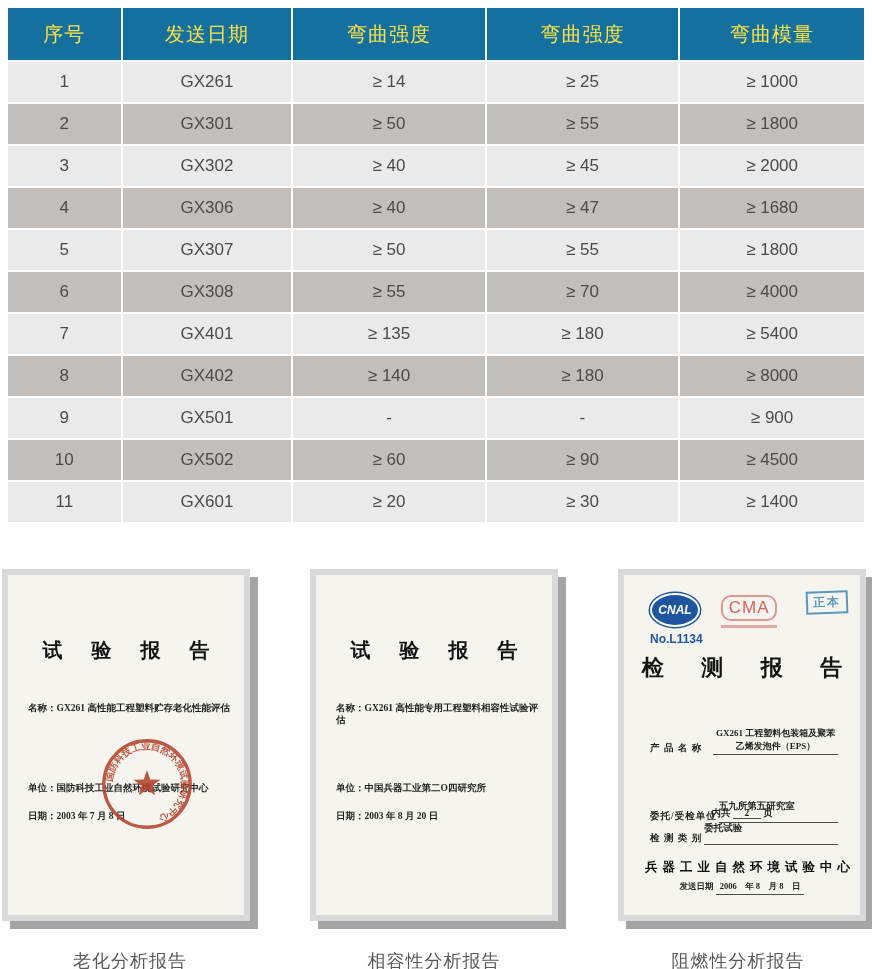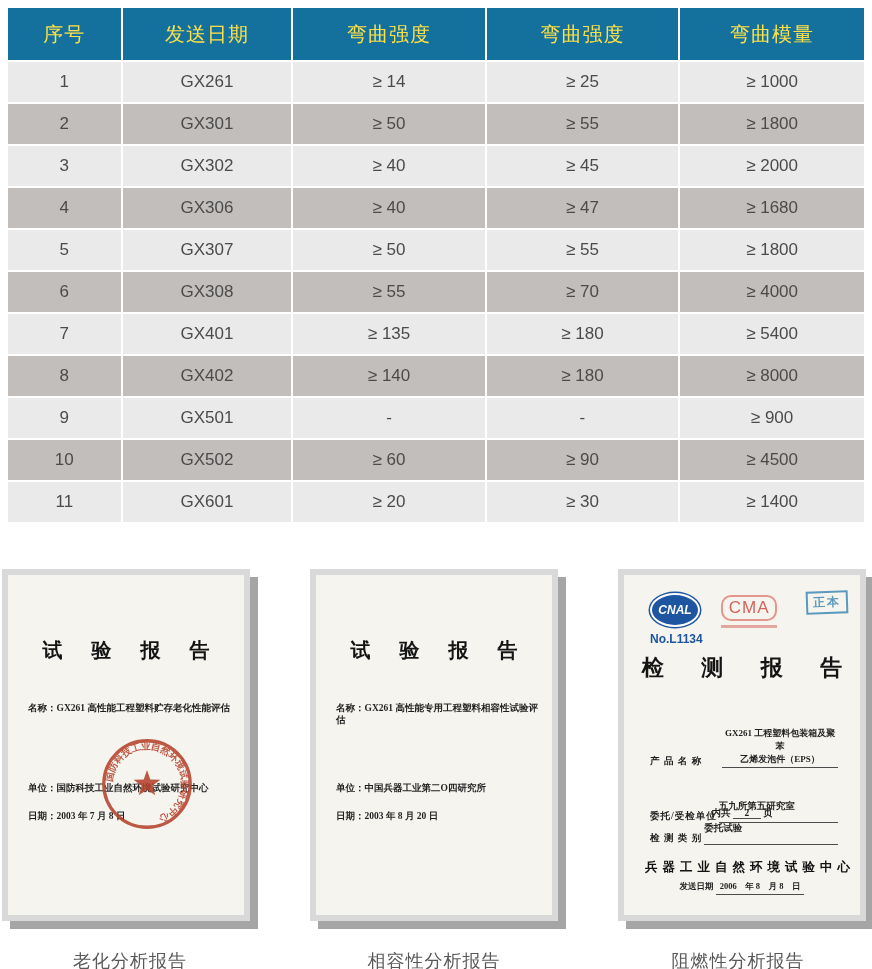--- a/index.html
+++ b/index.html
@@ -53,21 +53,21 @@
 
   .no-line{position:absolute;top:114px;left:0;right:0;text-align:center;font-size:9.5px;font-weight:bold;}
   .uline{border-bottom:1px solid #4c4c4c;}
   .no-line .uline{display:inline-block;min-width:86px;font-size:9px;padding:0 6px 1px 6px;}
 
   .field{position:absolute;left:26px;right:22px;display:flex;align-items:flex-end;
     font-size:9.5px;font-weight:bold;}
   .f-label{white-space:nowrap;letter-spacing:1px;}
   .f-val{flex:1;text-align:left;border-bottom:1px solid #4c4c4c;padding-bottom:9px;margin-left:2px;margin-top:39px;}
   .fld-product{top:152px;}
-  .fld-product .p-wrap{flex:1;margin-left:20px;text-align:center;}
+  .fld-product .p-wrap{flex:1;margin-left:11px;text-align:center;}
   .fld-product .p1{display:block;font-size:9px;}
   .fld-product .p2{display:block;border-bottom:1px solid #4c4c4c;padding-bottom:1px;font-size:9px;}
   .fld-client{top:186px;}
   .fld-type{top:208px;}
   .pages-line{position:absolute;top:232px;left:0;right:0;text-align:center;font-size:9.5px;font-weight:bold;}
   .pages-line .uline{display:inline-block;min-width:28px;}
   .flame-org{position:absolute;top:284px;left:0;right:0;text-align:center;font-size:12.5px;
     font-weight:bold;letter-spacing:5px;color:#111;padding-left:16px;}
   .send-line{position:absolute;top:306px;left:0;right:0;text-align:center;font-size:8.5px;font-weight:bold;font-family:Liberation Serif, serif;}
   .send-line .uline{display:inline-block;padding:0 4px 1px 4px;}

